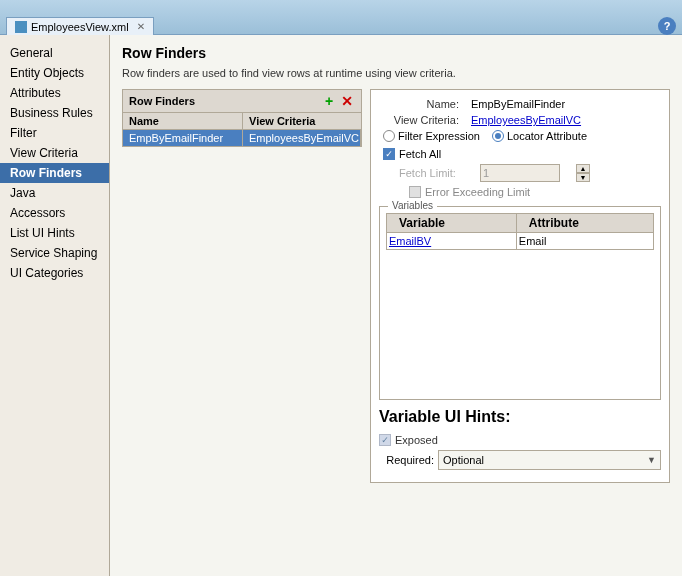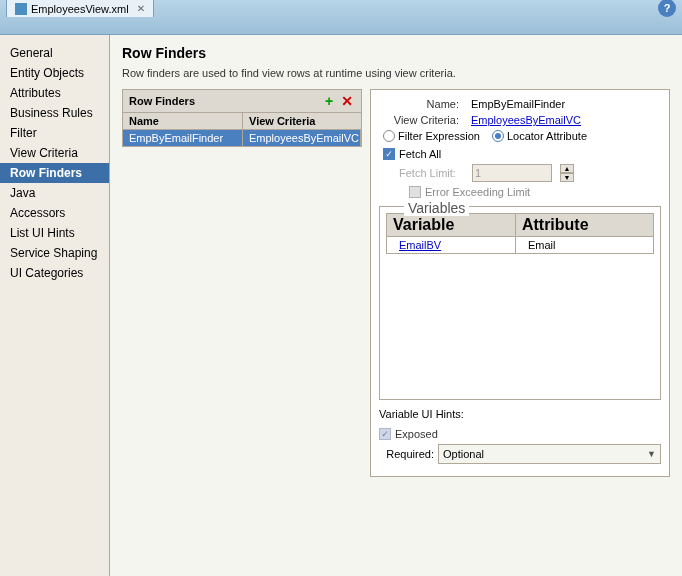--- a/index.html
+++ b/index.html
@@ -3,21 +3,21 @@
   <meta charset="utf-8">
   <style>
     * { box-sizing: border-box; margin: 0; padding: 0; }
     body { font-family: Arial, sans-serif; font-size: 12px; background: #d4d0c8; width: 682px; height: 576px; overflow: hidden; }
 
     
     .title-bar {
       background: linear-gradient(to bottom, #b8d4e8, #9bbfd8);
       height: 14px;
       display: flex;
-      align-items: flex-end;
+      align-items: flex-start;
       padding: 17px 6px;
       border-bottom: 1px solid #7a9fc0;
     }
     .title-tab {
       background: #e8f0f8;
       border: 1px solid #7a9fc0;
       border-bottom: none;
       padding: 2px 8px;
       font-size: 11px;
       display: flex;
@@ -274,21 +274,21 @@
     .checkbox.disabled-checked::after {
       content: '✓';
       color: #6080a0;
       font-size: 9px;
       line-height: 1;
     }
 
     .fetch-limit-row {
       display: flex;
       align-items: center;
-      gap: 8px;
+      gap: 16px;
       margin-bottom: 4px;
       padding-left: 20px;
     }
     .fetch-limit-label {
       font-size: 11px;
       color: #666;
       min-width: 65px;
     }
     .fetch-limit-input {
       width: 80px;
@@ -326,42 +326,42 @@
       font-size: 11px;
       color: #888;
     }
     .var-table {
       width: 100%;
       border-collapse: collapse;
     }
     .var-table th {
       background: #ddd8d0;
       border: 1px solid #b0a898;
-      padding: 2px 6px;
-      font-size: 16px;
+      padding: 2px 12px;
+      font-size: 12px;
       text-align: left;
     }
     .var-table td {
       border: 1px solid #b0a898;
-      padding: 2px 12px;
+      padding: 2px 2px;
       font-size: 11px;
     }
     .var-link {
       color: #0000cc;
       text-decoration: underline;
       cursor: pointer;
     }
 
     
     .hints-section {
       margin-top: 8px;
     }
     .hints-title {
-      font-size: 11px;
-      font-weight: normal;
+      font-size: 16px;
+      font-weight: bold;
       margin-bottom: 4px;
     }
     .hints-row {
       display: flex;
       align-items: center;
       gap: 4px;
       margin-bottom: 4px;
     }
     .hints-label {
       font-size: 11px;
@@ -391,24 +391,24 @@
 
     .fieldset-like {
       border: 1px solid #b0a898;
       padding: 6px;
       position: relative;
       margin-top: 4px;
     }
     .fieldset-legend {
       position: absolute;
       top: -7px;
-      left: 24px;
+      left: 8px;
       background: white;
       padding: 0 4px;
-      font-size: 14px;
+      font-size: 10px;
       color: #555;
     }
     .var-table-wrapper {
       height: 180px;
       overflow: auto;
     }
   </style>
 </head>
 <body>
 

